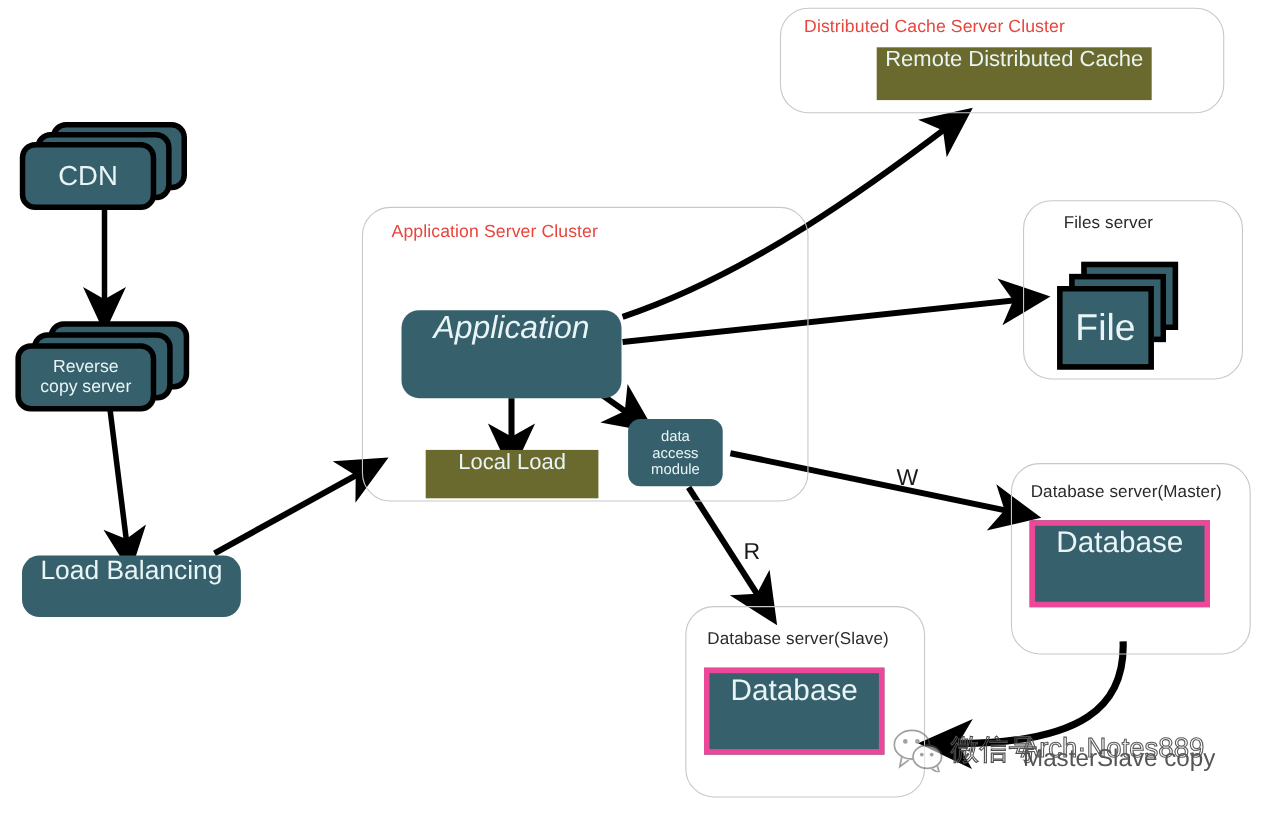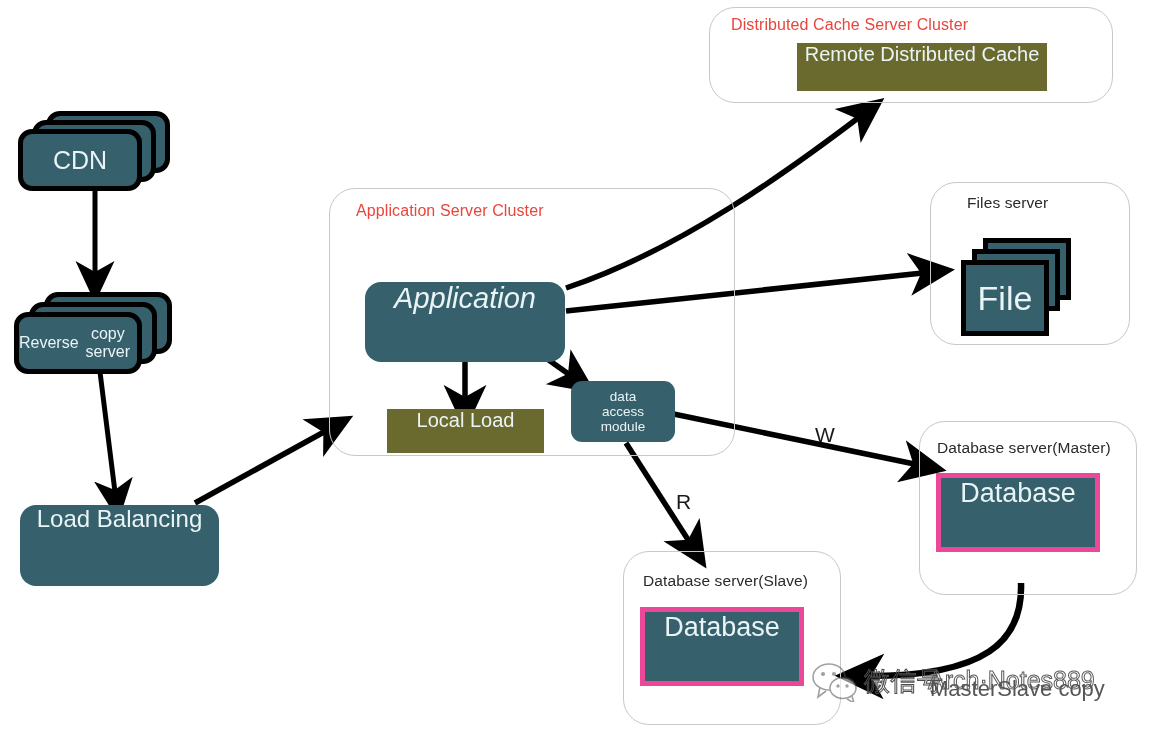--- a/index.html
+++ b/index.html
@@ -175,39 +175,39 @@
     <div class="card" style="left:28px; top:0px; width:124px; height:62px;"></div>
     <div class="card" style="left:14px; top:9px; width:124px; height:62px;"></div>
     <div class="card" style="left:0px; top:18px; width:124px; height:62px; font-size:25px;">
       <span>CDN</span>
     </div>
   </div>
 
   <div class="stack rounded-stack" style="left:14px; top:292px; width:158px; height:82px;">
     <div class="card" style="left:30px; top:0px; width:128px; height:62px;"></div>
     <div class="card" style="left:15px; top:10px; width:128px; height:62px;"></div>
-    <div class="card lbl-multiline" style="left:0px; top:20px; width:128px; height:62px; font-size:16px; ">
+    <div class="card lbl-multiline" style="left:0px; top:20px; width:128px; height:62px; font-size:16px; flex-direction:column;">
       <span>Reverse</span>
       <span>copy server</span>
     </div>
   </div>
 
-  <div class="node teal rounded" style="left:20px; top:505px; width:199px; height:81px; font-size:24px; border-radius:16px;">
+  <div class="node teal rounded" style="left:20px; top:505px; width:199px; height:56px; font-size:24px; border-radius:16px;">
     <span>Load Balancing</span>
   </div>
 
   <div class="node teal rounded" style="left:365px; top:282px; width:200px; height:80px; font-size:29px; border-radius:16px;font-style:italic;">
     <span>Application</span>
   </div>
 
   <div class="node olive" style="left:387px; top:409px; width:157px; height:44px; font-size:20px;">
     <span>Local Load</span>
   </div>
 
-  <div class="node teal rounded lbl-multiline" style="left:571px; top:381px; width:104px; height:61px; font-size:13.5px; flex-direction:column; border-radius:11px;">
+  <div class="node teal rounded lbl-multiline" style="left:571px; top:381px; width:86px; height:61px; font-size:13.5px; flex-direction:column; border-radius:11px;">
     <span>data</span>
     <span>access</span>
     <span>module</span>
   </div>
 
   <div class="node olive" style="left:797px; top:43px; width:250px; height:48px; font-size:20px;">
     <span>Remote Distributed Cache</span>
   </div>
 
   <div class="stack" style="left:961px; top:238px; width:110px; height:84px;">

